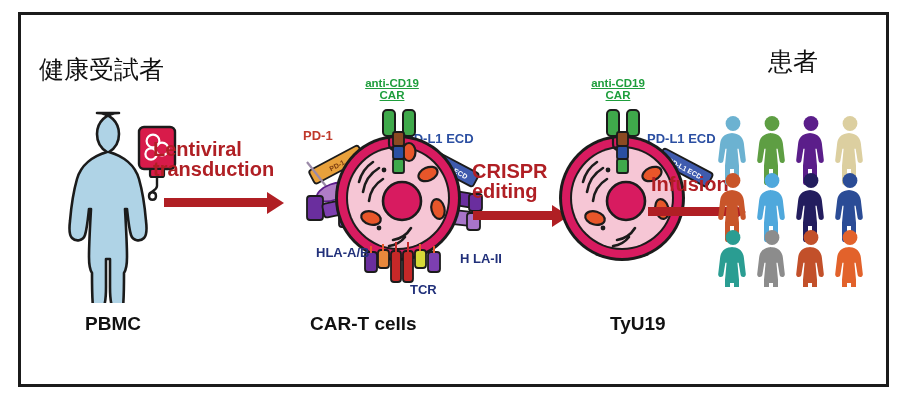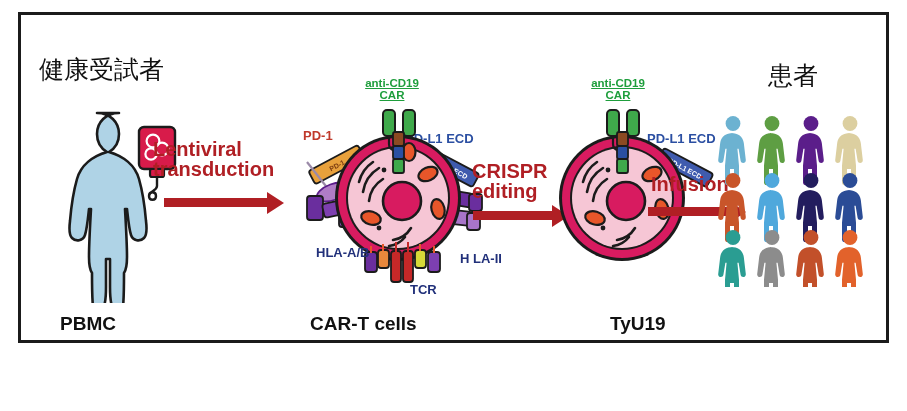--- a/index.html
+++ b/index.html
@@ -1,17 +1,17 @@
 <!DOCTYPE html>
 <html><head>
 <meta charset="utf-8">
 <style>
   html,body{margin:0;padding:0;background:#ffffff;}
   body{width:907px;height:411px;font-family:"Liberation Sans",sans-serif;overflow:hidden;}
-  #frame{position:absolute;left:18px;top:12px;width:871px;height:331px;border:3px solid #1b1b1b;background:#ffffff;box-sizing:border-box;}
+  #frame{position:absolute;left:18px;top:12px;width:871px;height:375px;border:3px solid #1b1b1b;background:#ffffff;box-sizing:border-box;}
   .abs{position:absolute;}
   .jp{font-family:"DejaVu Sans",sans-serif;font-size:25px;color:#111;white-space:nowrap;}
   .stagelabel{font-size:19px;font-weight:bold;color:#111;white-space:nowrap;}
   .arrowtext{font-size:20px;font-weight:bold;color:#B01F24;line-height:1.02;white-space:nowrap;text-align:left;}
   .marker{font-size:11.5px;font-weight:bold;white-space:nowrap;}
   .m-green{color:#1E9E3C;text-decoration:underline;}
   .m-blue{color:#2B4FA2;}
   .m-red{color:#C0392B;}
   .m-navy{color:#21307A;padding-left:27px;}
   .arrowwrap{position:absolute;}
@@ -32,21 +32,21 @@
 
   <svg class="abs" style="left:112px;top:108px;" width="56" height="84" viewBox="0 0 56 84">
     <rect x="6" y="4" width="36" height="42" rx="5" fill="#D81B4A" stroke="#1b1b1b" stroke-width="2.4"></rect>
     <circle cx="20" cy="18" r="6.4" fill="none" stroke="#ffffff" stroke-width="2.2"></circle>
     <circle cx="29" cy="26" r="6.4" fill="none" stroke="#ffffff" stroke-width="2.2"></circle>
     <circle cx="18" cy="31" r="5.6" fill="none" stroke="#ffffff" stroke-width="2.2"></circle>
     <rect x="17" y="46" width="14" height="8" rx="2" fill="#D81B4A" stroke="#1b1b1b" stroke-width="2.2"></rect>
     <path d="M24 54 l0 9 c0 5 -8 5 -8 10 c0 5 7 5 7 0 c0 -5 -7 -5 -7 0" fill="none" stroke="#1b1b1b" stroke-width="2.4" stroke-linecap="round"></path>
   </svg>
 
-  <div class="abs stagelabel" style="left:39px;top:298px;text-align:center;">PBMC</div>
+  <div class="abs stagelabel" style="left:64px;top:298px;text-align:center;">PBMC</div>
 
   <div class="abs arrowtext" style="left:132px;top:124px;">
     <div>Lentiviral</div>
     <div>transduction</div>
   </div>
   <div class="arrowwrap" style="left:143px;top:183px;width:122px;">
     <div class="arrowline" style="width:104px;"></div>
     <div class="arrowhead" style="left:103px;"></div>
   </div>
 
@@ -197,21 +197,21 @@
   <div class="abs stagelabel" style="left:541px;top:298px;margin-left:48px;">TyU19</div>
 
   <div class="abs arrowtext" style="left:630px;top:159px;">
     <div>Infusion</div>
   </div>
   <div class="arrowwrap" style="left:627px;top:192px;width:100px;">
     <div class="arrowline" style="width:82px;"></div>
     <div class="arrowhead" style="left:81px;"></div>
   </div>
 
-  <div class="abs jp" style="left:747px;top:44px;">患者</div>
+  <div class="abs jp" style="left:747px;top:30px;">患者</div>
 
   <svg class="abs" style="left:696px;top:100px;" width="162" height="172" viewBox="0 0 162 172">
     <defs>
       <g id="pgn">
         <circle cx="16" cy="8.5" r="7.4"></circle>
         <path d="M16 18 c-7 0 -12 3.6 -12.8 10 l-2 17 c-0.4 3.4 4.6 4.2 5.2 0.8 l2 -12 l1.2 0 l-1.6 17 l0 16.6 c0 3.4 5 3.4 5 0 l0 -13.4 l4 0 l0 13.4 c0 3.4 5 3.4 5 0 l0 -16.6 l-1.6 -17 l1.2 0 l2 12 c0.6 3.4 5.6 2.6 5.2 -0.8 l-2 -17 c-0.8 -6.4 -5.8 -10 -12.8 -10 z"></path>
       </g>
     </defs>
 
     <g transform="translate(0,0)">

